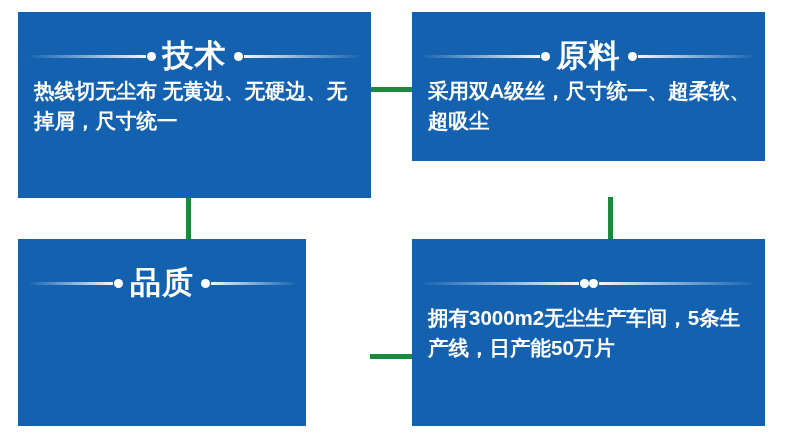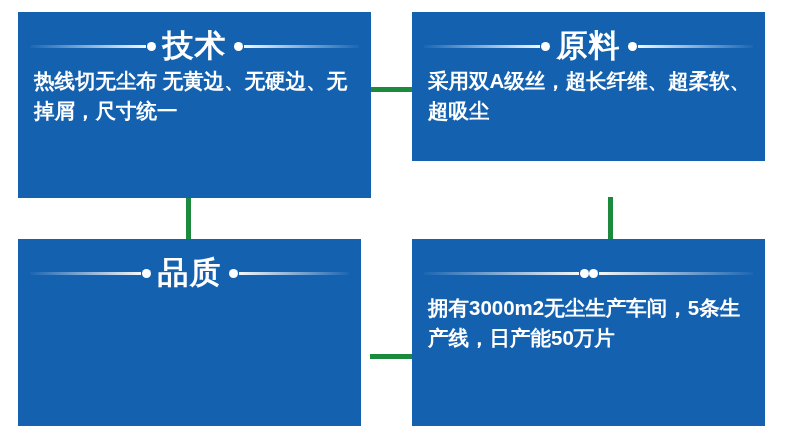--- a/index.html
+++ b/index.html
@@ -33,29 +33,29 @@
   
   .card {
     position: absolute;
     background: #1461b0;
     box-sizing: border-box;
     padding: 0;
     overflow: hidden;
   }
   .card-tech    { left: 18px;  top: 12px;  width: 353px; height: 186px; }
   .card-raw     { left: 412px; top: 12px;  width: 353px; height: 149px; }
-  .card-quality { left: 18px;  top: 239px; width: 343px; height: 187px; }
+  .card-quality { left: 18px;  top: 239px; width: 288px; height: 187px; }
   .card-cap     { left: 412px; top: 239px; width: 353px; height: 187px; }
 
   
   .title-row {
     display: flex;
     align-items: center;
     justify-content: center;
-    margin-top: 15px;
+    margin-top: 25px;
     padding: 0 12px;
     height: 38px;
   }
   .deco {
     position: relative;
     flex: 1 1 auto;
     height: 12px;
     display: flex;
     align-items: center;
     min-width: 40px;
@@ -133,21 +133,21 @@
       <span class="deco deco-left">
         <span class="bar"></span>
           <span class="dot"></span>
       </span>
       <span class="card-title">原料</span>
       <span class="deco deco-right">
         <span class="dot"></span>
           <span class="bar"></span>
       </span>
     </div>
-    <div class="card-body">采用双A级丝，超长纤维、超柔软、超吸尘</div>
+    <div class="card-body">采用双A级丝，尺寸统一、超柔软、超吸尘</div>
   </div>
 
   <div class="card card-quality">
     <div class="title-row">
       <span class="deco deco-left">
         <span class="bar"></span>
           <span class="dot"></span>
       </span>
       <span class="card-title">品质</span>
       <span class="deco deco-right">

